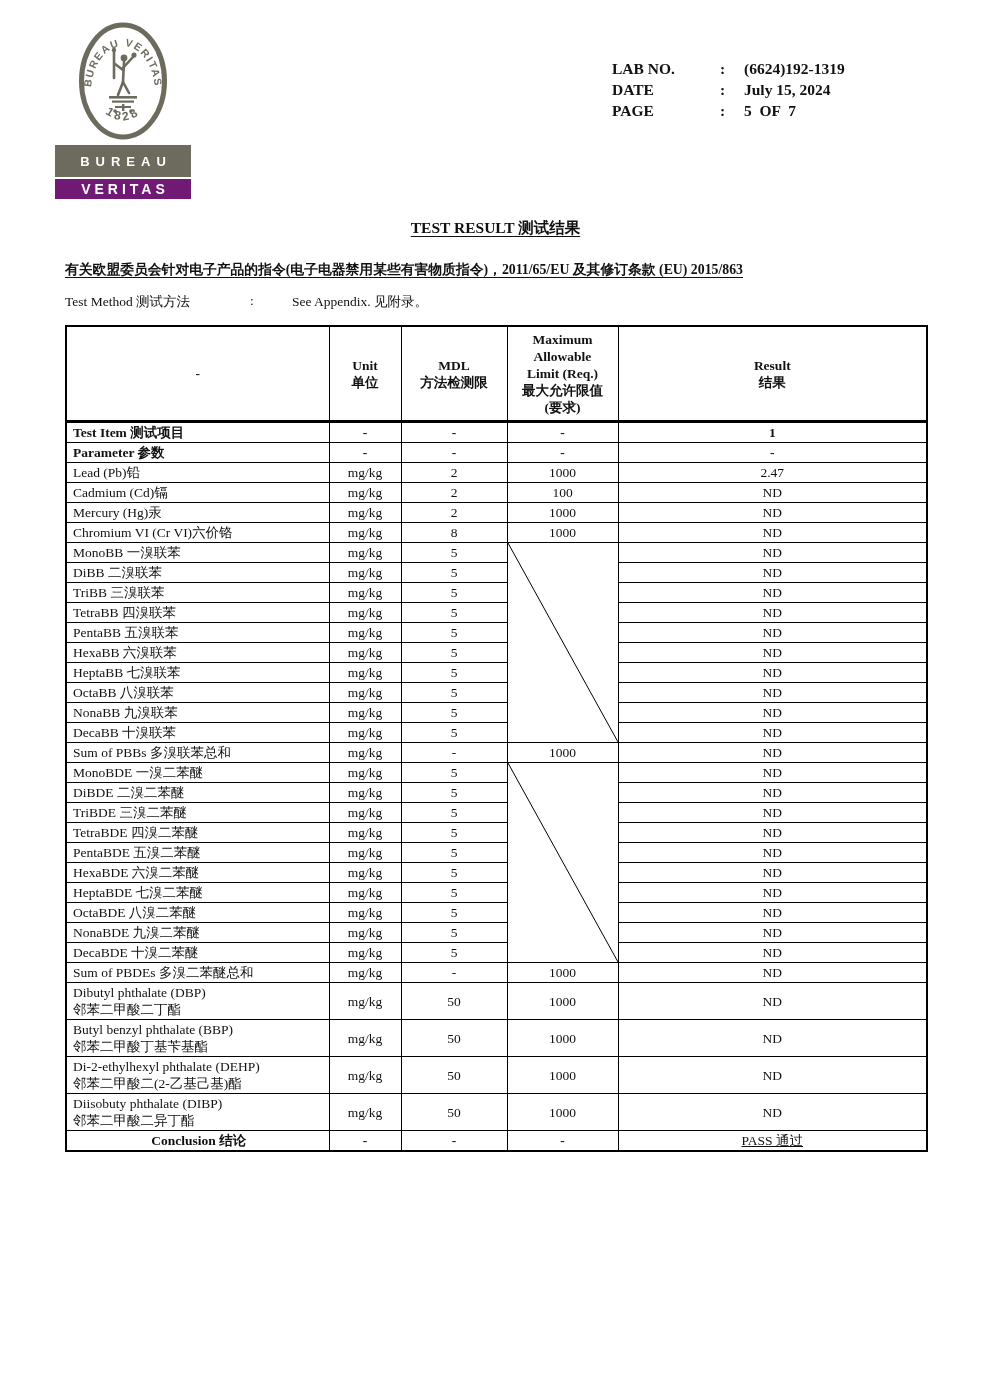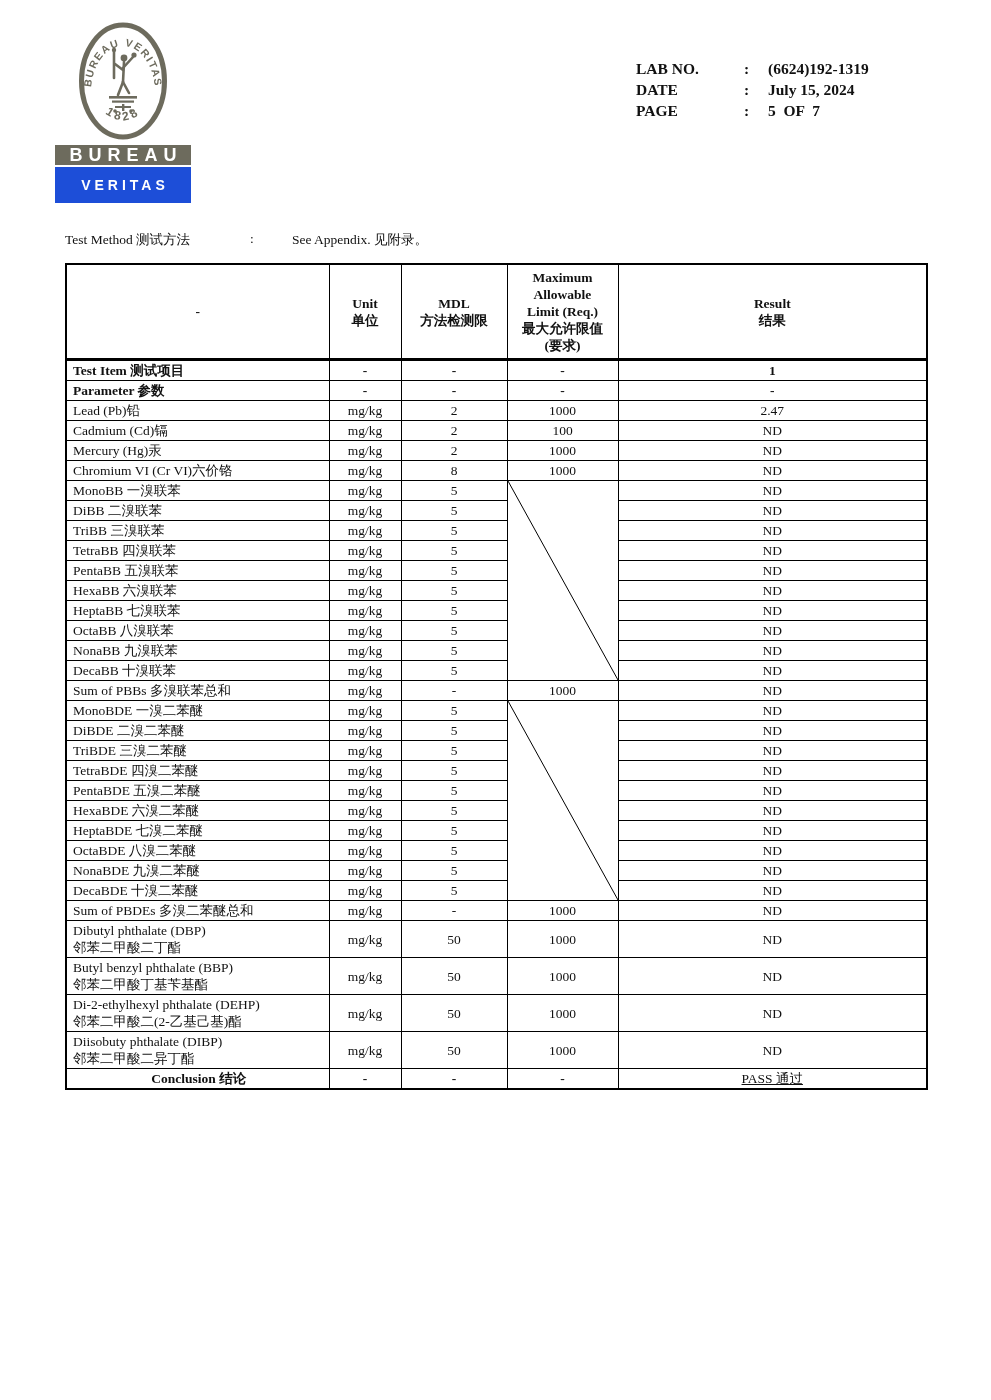--- a/index.html
+++ b/index.html
@@ -6,28 +6,28 @@
   body{
     width:991px;height:1400px;position:relative;background:#fefefe;
     font-family:"Liberation Serif","DejaVu Serif",serif;color:#111;
     -webkit-font-smoothing:antialiased;
   }
   .page{position:absolute;inset:0;background:#ffffff;}
 
   
   .logo{position:absolute;left:55px;top:22px;width:136px;}
   .logo svg{display:block;margin:0 auto;}
-  .logo-bar{height:20px;display:flex;align-items:center;justify-content:center;
+  .logo-bar{height:32px;display:flex;align-items:center;justify-content:center;
     font-family:"Liberation Sans","DejaVu Sans",sans-serif;font-weight:bold;
-    color:#fff;font-size:18px;letter-spacing:6px;text-indent:6px;}
+    color:#fff;font-size:13px;letter-spacing:6px;text-indent:6px;}
   .bar-bureau{background:#6d6b5d;margin-top:5px;}
-  .bar-veritas{background:#1d4ed8;height:36px;margin-top:2px;letter-spacing:4px;text-indent:4px;font-size:14px;}
+  .bar-veritas{background:#701a75;height:20px;margin-top:2px;letter-spacing:4px;text-indent:4px;font-size:14px;}
 
   
-  .meta{position:absolute;left:636px;top:58px;width:302px;
+  .meta{position:absolute;left:612px;top:58px;width:302px;
     font-weight:bold;font-size:15.5px;}
   .meta-row{display:grid;grid-template-columns:108px 24px 170px;line-height:21px;}
   .meta-label{text-align:left;}
   .meta-colon{text-align:left;}
   .meta-value{white-space:pre;}
 
   
   .content{position:absolute;left:65px;top:218px;width:861px;}
   .doc-title{text-align:center;font-weight:bold;font-size:15.5px;
     text-decoration:underline;text-underline-offset:3px;margin:0 0 21px 0;}
@@ -110,22 +110,24 @@
       <span class="meta-value">July 15, 2024</span>
     </div>
     <div class="meta-row">
       <span class="meta-label">PAGE</span>
       <span class="meta-colon">:</span>
       <span class="meta-value">5  OF  7</span>
     </div>
   </div>
 
   <div class="content">
+    <div class="doc-title">TEST RESULT 测试结果</div>
 
     <div class="directive">
+      <div>有关欧盟委员会针对电子产品的指令(电子电器禁用某些有害物质指令)，2011/65/EU 及其修订条款 (EU) 2015/863</div>
     </div>
 
     <div class="test-method">
       <span>Test Method 测试方法</span>
       <span>:</span>
       <span class="tm-value">See Appendix. 见附录。</span>
     </div>
 
     <table class="results">
       <colgroup>

